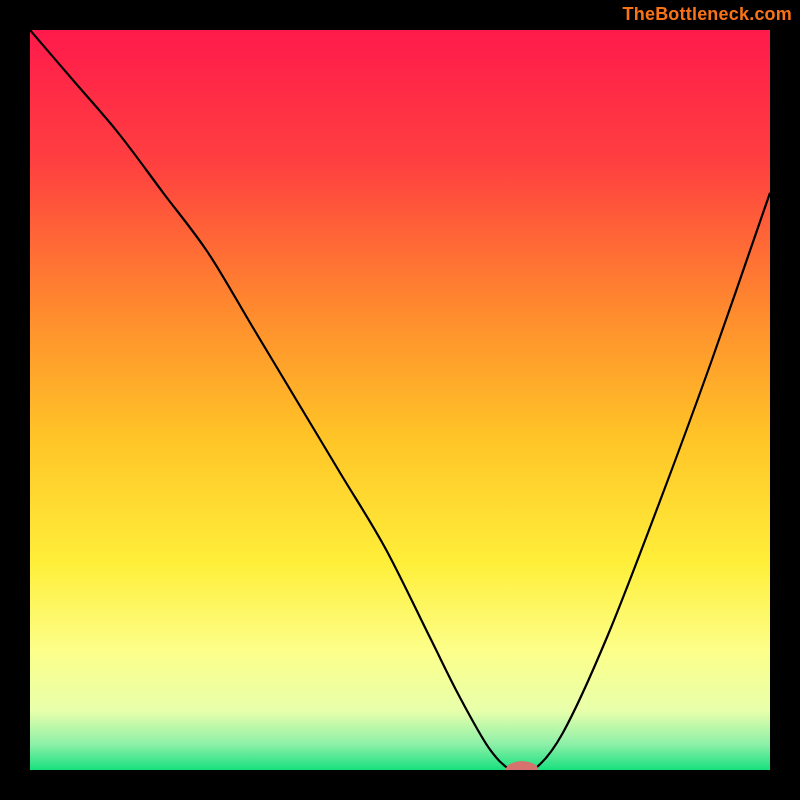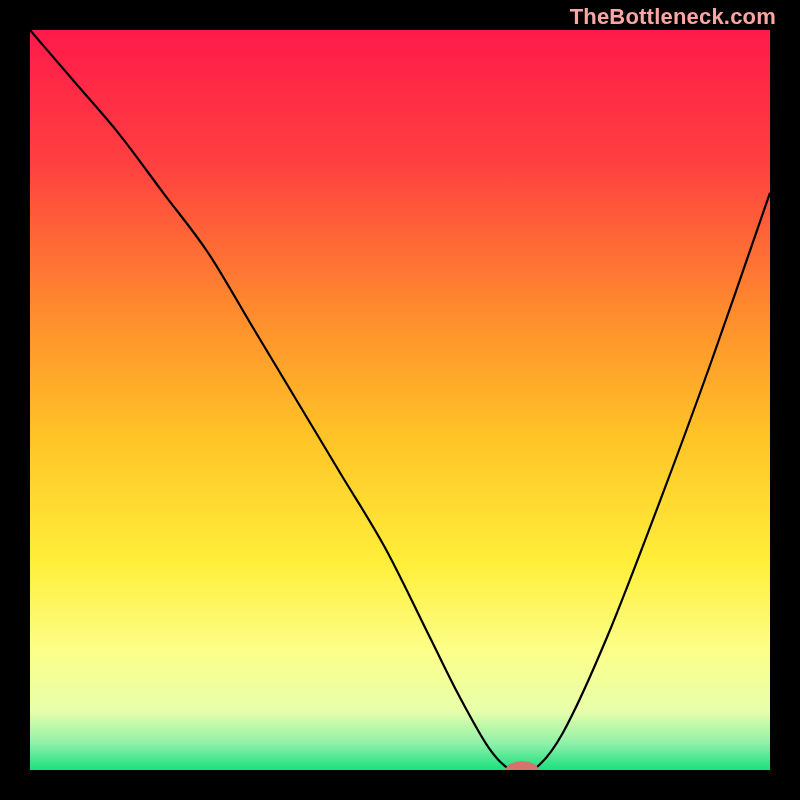--- a/index.html
+++ b/index.html
@@ -13,23 +13,23 @@
   }
   .frame {
     position: relative;
     width: 800px;
     height: 800px;
     background: #000;
   }
   .watermark {
     position: absolute;
     top: 4px;
-    right: 24px;
-    color: #fca5a5;
-    font-size: 22px;
+    right: 8px;
+    color: #f97316;
+    font-size: 18px;
     font-weight: 600;
     letter-spacing: 0.2px;
     z-index: 10;
     user-select: none;
   }
   .plot-area {
     position: absolute;
     left: 30px;
     top: 30px;
     width: 740px;

